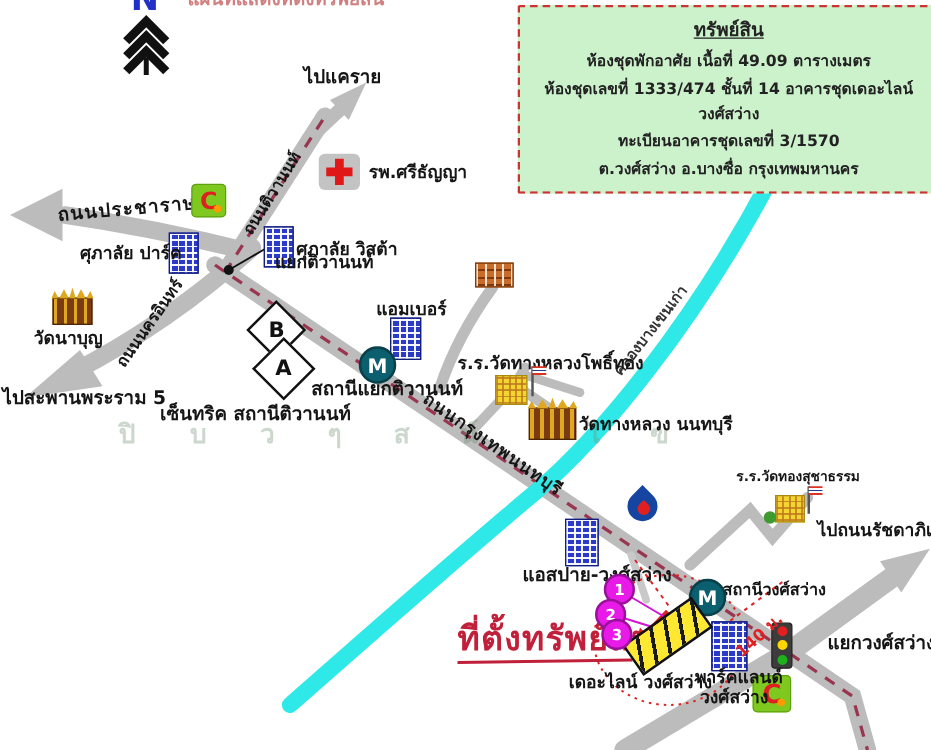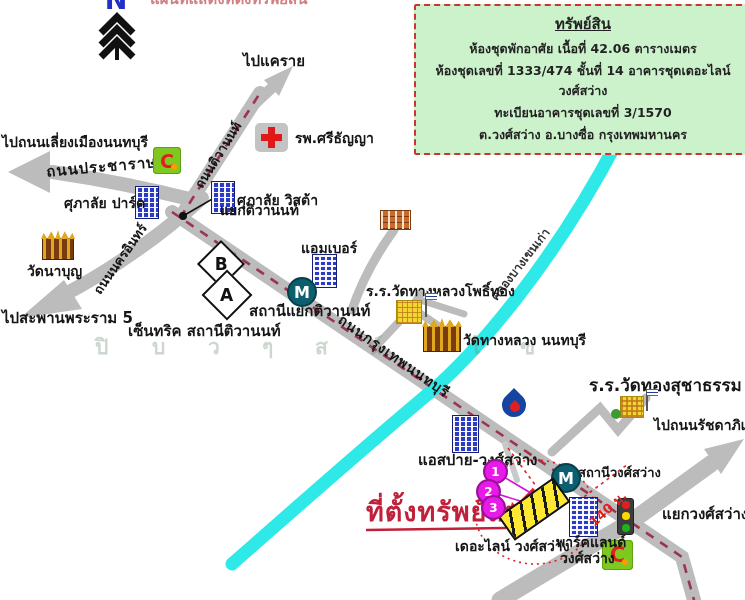--- a/index.html
+++ b/index.html
@@ -131,28 +131,27 @@
   <div class="clip" style="left:150px;top:0;width:270px;height:8px;">
     <div style="margin-top:-13px;font-size:15px;font-weight:700;color:#d08080;">แผนที่แสดงที่ตั้งทรัพย์สิน</div>
   </div>
 
   <div class="clip" style="left:84px;top:0;width:70px;height:13px;text-align:center;">
     <div style="margin-top:-16px;font-size:27px;font-weight:900;color:#2230c8;letter-spacing:6px;">N</div>
   </div>
 
   <div class="info-box">
     <div class="ttl">ทรัพย์สิน</div>
-    <div class="ln">ห้องชุดพักอาศัย เนื้อที่ 42.06 ตารางเมตร</div>
+    <div class="ln">ห้องชุดพักอาศัย เนื้อที่ 49.09 ตารางเมตร</div>
     <div class="ln">ห้องชุดเลขที่ 1333/474 ชั้นที่ 14 อาคารชุดเดอะไลน์ วงศ์สว่าง</div>
     <div class="ln">ทะเบียนอาคารชุดเลขที่ 3/1570</div>
     <div class="ln">ต.วงศ์สว่าง อ.บางซื่อ กรุงเทพมหานคร</div>
   </div>
 
   <div class="lbl" style="left:243px;top:53px;font-size:15px;">ไปแคราย</div>
-  <div class="lbl" style="left:2px;top:134px;">ไปถนนเลี่ยงเมืองนนทบุรี</div>
   <div class="lbl" style="left:2px;top:310px;font-size:15px;">ไปสะพานพระราม 5</div>
   <div class="lbl" style="left:654px;top:417px;">ไปถนนรัชดาภิเษก</div>
 
   <div class="lbl" style="left:46px;top:158px;font-size:15px;transform:rotate(-5deg);letter-spacing:1px;">ถนนประชาราษฎร์</div>
   <div class="lbl center" style="left:174px;top:148px;width:90px;font-size:13px;transform:rotate(-58deg);">ถนนติวานนท์</div>
   <div class="lbl center" style="left:68px;top:252px;width:106px;font-size:13px;transform:rotate(-55deg);">ถนนนครอินทร์</div>
   <div class="lbl center" style="left:320px;top:348px;width:148px;transform:rotate(35deg);letter-spacing:1px;">ถนนกรุงเทพนนทบุรี</div>
   <div class="lbl center" style="left:467px;top:258px;width:108px;font-size:12px;transform:rotate(-52deg);color:#333;">คลองบางเขนเก่า</div>
 
   <div class="icon bigc" style="left:153px;top:147px;width:28px;height:27px;font-size:19px;">
@@ -199,21 +198,21 @@
 
   <div class="lbl" style="left:366px;top:283px;">ร.ร.วัดทางหลวงโพธิ์ทอง</div>
   <div class="icon school" style="left:396px;top:300px;width:24px;height:22px;">
     <span class="pole" style="right:-6px;top:-8px;height:24px;"></span>
     <span class="flag" style="right:-16px;top:-8px;"></span>
   </div>
 
   <div class="icon temple" style="left:423px;top:326px;width:36px;height:24px;"></div>
   <div class="lbl" style="left:463px;top:332px;">วัดทางหลวง นนทบุรี</div>
 
-  <div class="lbl" style="left:589px;top:376px;font-size:17px;">ร.ร.วัดทองสุชาธรรม</div>
+  <div class="lbl" style="left:589px;top:376px;font-size:11px;">ร.ร.วัดทองสุชาธรรม</div>
   <div class="icon school" style="left:620px;top:396px;width:22px;height:20px;">
     <span class="pole" style="right:-5px;top:-8px;height:22px;"></span>
     <span class="flag" style="right:-15px;top:-8px;"></span>
     <span class="tree" style="left:-10px;bottom:-2px;"></span>
   </div>
 
   <div class="ptt" style="left:502px;top:393px;">
     <div class="outer"></div>
       <div class="inner"></div>
   </div>

